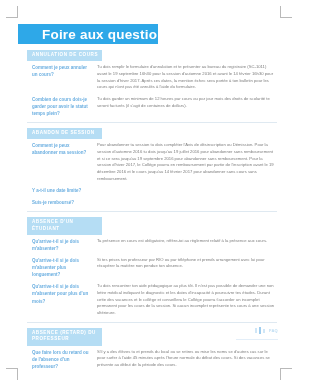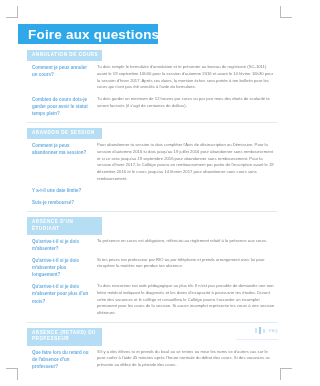--- a/index.html
+++ b/index.html
@@ -54,21 +54,21 @@
     height: 20px;
     background: #2ea8e8;
     display: flex;
     align-items: center;
   }
   #title-banner .title-text {
     color: #ffffff;
     font-size: 13.5px;
     font-weight: bold;
     letter-spacing: 0.2px;
-    padding-left: 10px;
+    padding-left: 24px;
     white-space: nowrap;
   }
 
   
   #content {
     position: absolute;
     left: 27px;
     top: 50px;
     width: 250px;
   }

